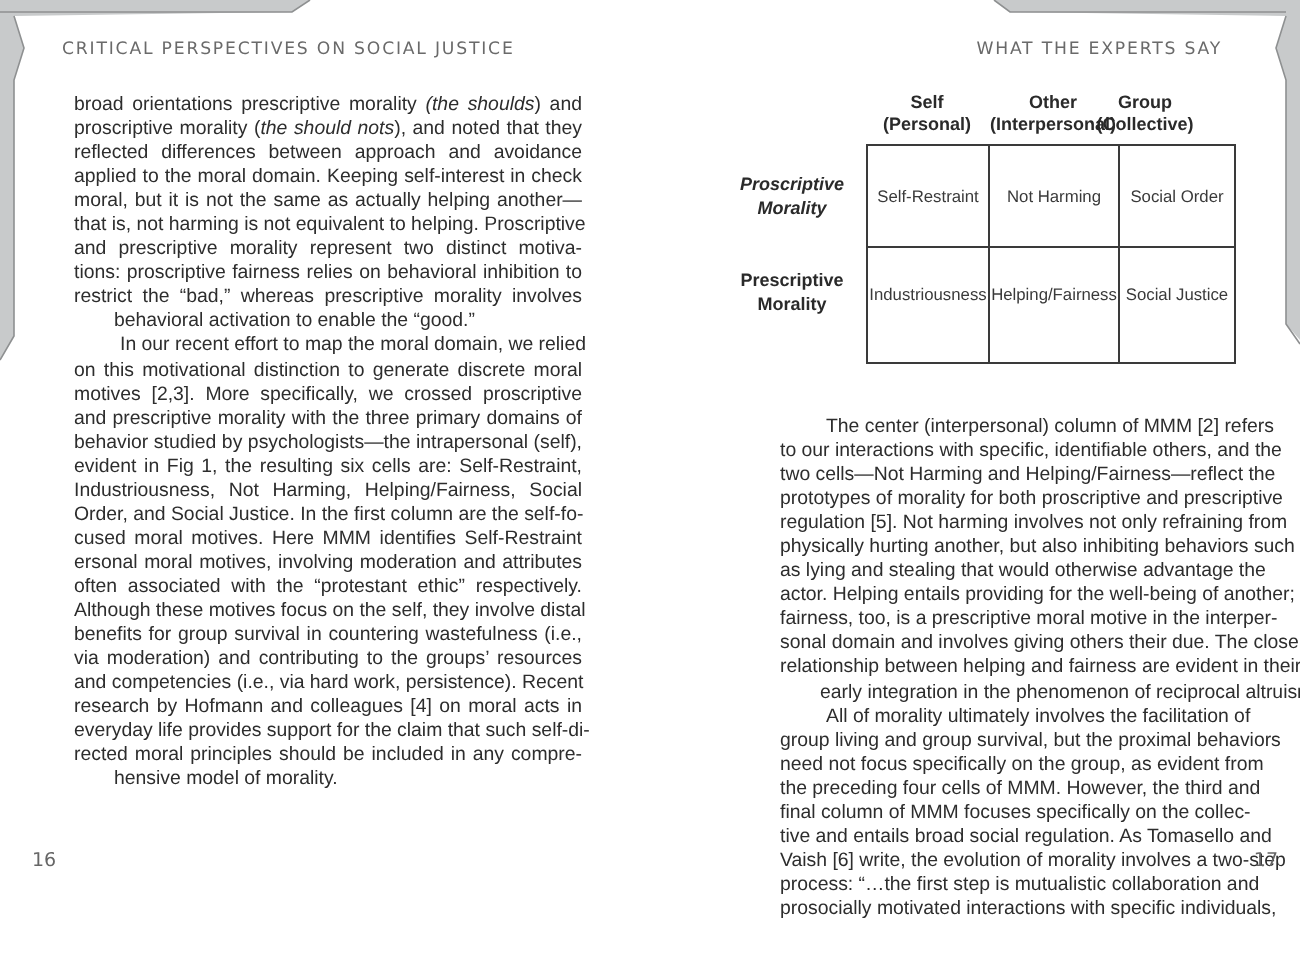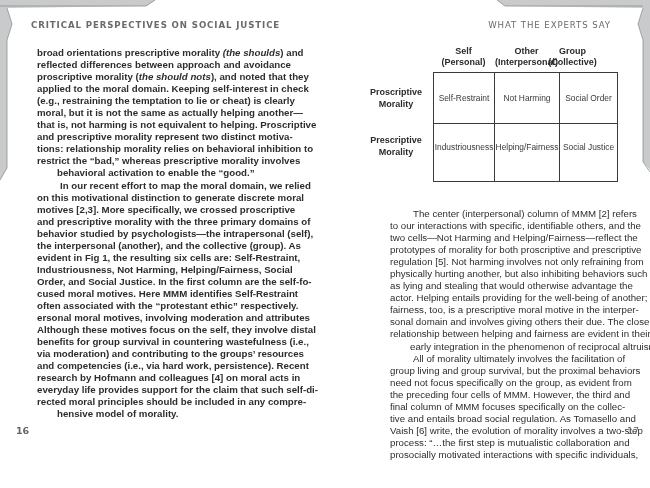--- a/index.html
+++ b/index.html
@@ -3,21 +3,21 @@
 <meta charset="utf-8">
 <style>
   html, body { margin:0; padding:0; }
   body {
     width:650px; height:488px; position:relative; overflow:hidden;
     background:#ffffff;
     font-family:"Liberation Sans", sans-serif;
     color:#2a2a2a;
   }
   .page { position:absolute; top:0; height:488px; width:325px; background:#ffffff; }
-  .page.left { left:0;font-weight:bold; }
+  .page.left { left:0; }
   .page.right { left:325px; }
   .deco { position:absolute; left:0; top:0; }
 
   .running-head {
     position:absolute; top:20px;
     font-family:"DejaVu Sans", sans-serif;
     font-size:8.6px; letter-spacing:0.9px; color:#6a6a6a;
     white-space:nowrap;
   }
   .left .running-head { left:31px; }
@@ -76,42 +76,40 @@
 
     <path d="M0 0 L155 0 L146 6 L0 6 Z" fill="#c8cacb"></path>
 
     <path d="M0 0 L0 172 L0 180 L7 168 L7 40 L12 24 L7 8 L146 6 L155 0 Z" fill="#c8cacb"></path>
     <path d="M0 6 L146 6 L155 0" fill="none" stroke="#8e9091" stroke-width="0.8"></path>
     <path d="M7 8 L12 24 L7 40 L7 168 L0 180" fill="none" stroke="#8e9091" stroke-width="0.8"></path>
   </svg>
   <div class="running-head">CRITICAL PERSPECTIVES ON SOCIAL JUSTICE</div>
   <div class="body-text" id="left-body">
       <span class="line"><span>broad orientations prescriptive morality </span><em>(the shoulds</em><span>) and</span></span>
+      <span class="line"><span>proscriptive morality (</span><em>the should nots</em><span>), and noted that they</span></span>
       <span class="line"><span>reflected differences between approach and avoidance</span></span>
-      <span class="line"><span>proscriptive morality (</span><em>the should nots</em><span>), and noted that they</span></span>
       <span class="line"><span>applied to the moral domain. Keeping self-interest in check</span></span>
-      <span class="line"><span>(e.g., restraining the temptation to lie or cheat) is clearly</span></span>
       <span class="line"><span>moral, but it is not the same as actually helping another—</span></span>
       <span class="line"><span>that is, not harming is not equivalent to helping. Proscriptive</span></span>
       <span class="line"><span>and prescriptive morality represent two distinct motiva-</span></span>
-      <span class="line"><span>tions: relationship morality relies on behavioral inhibition to</span></span>
+      <span class="line"><span>tions: proscriptive fairness relies on behavioral inhibition to</span></span>
       <span class="line"><span>restrict the “bad,” whereas prescriptive morality involves</span></span>
       <span class="line last"><span>behavioral activation to enable the “good.”</span></span>
       <span class="line ind"><span>In our recent effort to map the moral domain, we relied</span></span>
       <span class="line"><span>on this motivational distinction to generate discrete moral</span></span>
       <span class="line"><span>motives [2,3]. More specifically, we crossed proscriptive</span></span>
       <span class="line"><span>and prescriptive morality with the three primary domains of</span></span>
       <span class="line"><span>behavior studied by psychologists—the intrapersonal (self),</span></span>
-      <span class="line"><span>the interpersonal (another), and the collective (group). As</span></span>
       <span class="line"><span>evident in Fig 1, the resulting six cells are: Self-Restraint,</span></span>
       <span class="line"><span>Industriousness, Not Harming, Helping/Fairness, Social</span></span>
       <span class="line"><span>Order, and Social Justice. In the first column are the self-fo-</span></span>
       <span class="line"><span>cused moral motives. Here MMM identifies Self-Restraint</span></span>
+      <span class="line"><span>ersonal moral motives, involving moderation and attributes</span></span>
       <span class="line"><span>often associated with the “protestant ethic” respectively.</span></span>
-      <span class="line"><span>ersonal moral motives, involving moderation and attributes</span></span>
       <span class="line"><span>Although these motives focus on the self, they involve distal</span></span>
       <span class="line"><span>benefits for group survival in countering wastefulness (i.e.,</span></span>
       <span class="line"><span>via moderation) and contributing to the groups’ resources</span></span>
       <span class="line"><span>and competencies (i.e., via hard work, persistence). Recent</span></span>
       <span class="line"><span>research by Hofmann and colleagues [4] on moral acts in</span></span>
       <span class="line"><span>everyday life provides support for the claim that such self-di-</span></span>
       <span class="line"><span>rected moral principles should be included in any compre-</span></span>
       <span class="line last"><span>hensive model of morality.</span></span>
     </div>
   <div class="page-number">16</div>
@@ -132,21 +130,21 @@
     </div>
     <div class="col-head" style="left:169px;width:65px;">
       <div>Other</div>
       <div>(Interpersonal)</div>
     </div>
     <div class="col-head" style="left:218px;width:59px;">
       <div>Group</div>
       <div>(Collective)</div>
     </div>
 
-    <div class="row-head" style="left:36px;top:86px;">
+    <div class="row-head" style="left:36px;top:86px;font-style:italic;">
       <div>Proscriptive</div>
       <div>Morality</div>
     </div>
     <div class="row-head" style="left:36px;top:134px;">
       <div>Prescriptive</div>
       <div>Morality</div>
     </div>
 
     <div class="grid">
       <div class="vline" style="left:60px;"></div>

